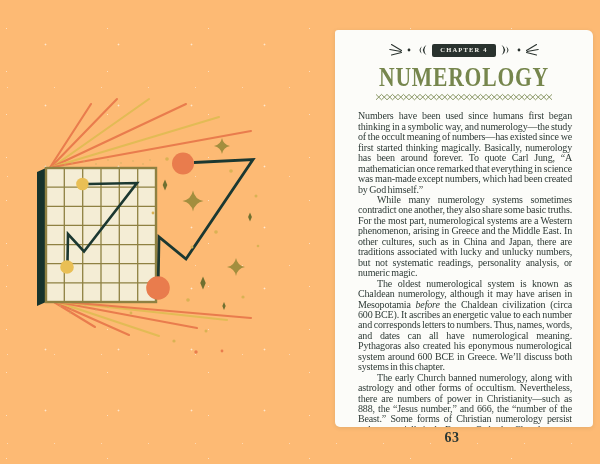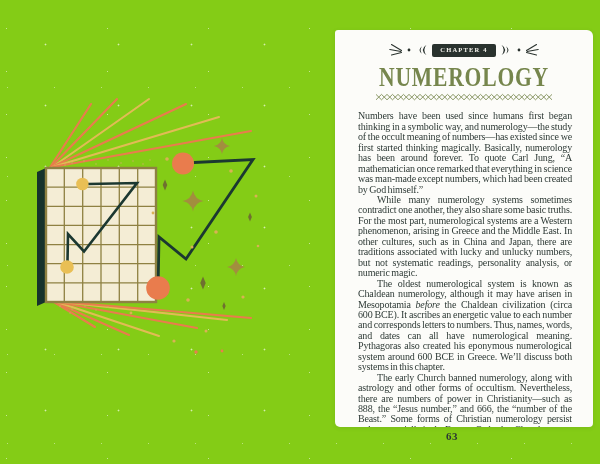--- a/index.html
+++ b/index.html
@@ -1,16 +1,16 @@
 <!DOCTYPE html>
 <html lang="en"><head>
 <meta charset="utf-8">
 <style>
   html,body{margin:0;padding:0;}
-  .scene{position:relative;width:600px;height:464px;background:#84cc16;overflow:hidden;
+  .scene{position:relative;width:600px;height:464px;background:#fdba74;overflow:hidden;
          font-family:"Liberation Serif","DejaVu Serif",serif;}
   .speckles{position:absolute;inset:0;
     background-image:
       radial-gradient(circle,rgba(255,255,255,.65) .8px,transparent 1.1px),
       radial-gradient(circle,rgba(255,255,255,.45) .7px,transparent 1px),
       radial-gradient(circle,rgba(255,255,255,.55) .6px,transparent .9px);
     background-size:73px 61px,47px 89px,101px 43px;
     background-position:9px 14px,31px 43px,57px 7px;}
   .illo{position:absolute;left:0;top:0;}
   .paper{position:absolute;left:335px;top:30px;width:258px;height:397px;background:#fcfcf9;
@@ -19,21 +19,21 @@
   .badge{background:#29322e;color:#f6f5ef;font-size:6.5px;font-weight:bold;letter-spacing:1.2px;
          padding:3.5px 8px 3px;border-radius:2px;line-height:1;white-space:nowrap;}
   .title{margin-top:6px;text-align:center;font-weight:bold;font-size:27px;line-height:1.05;
          letter-spacing:1px;color:#76864d;transform:scaleX(.8);}
   .zig{display:block;margin:2px auto 0;}
   .bodytext{margin:9px 21px 16px 23px;font-size:10px;line-height:10.45px;text-align:justify;
             color:#2e3a36;letter-spacing:-0.15px;word-spacing:-0.8px;hyphens:auto;}
   .bodytext p{margin:0;}
   .bodytext p.ind{text-indent:19px;font-family:Liberation Serif, serif;}
   .folio{position:absolute;left:323px;top:430px;width:258px;text-align:center;font-weight:bold;
-         font-size:11px;color:#2b3733;letter-spacing:.5px;}
+         font-size:14px;color:#2b3733;letter-spacing:.5px;}
 </style>
 </head>
 <body>
 
 <div class="scene">
   <div class="speckles"></div>
 
   <svg class="illo" width="600" height="464" viewBox="0 0 600 464">
 
     <g stroke-linecap="round" stroke-width="2.1" fill="none">

